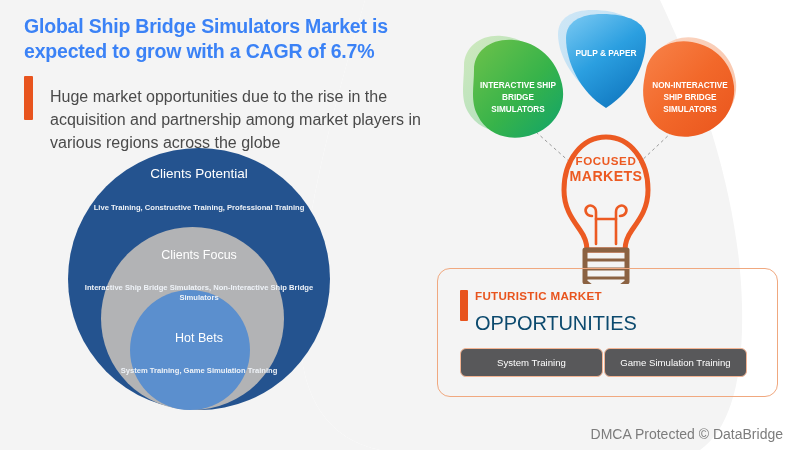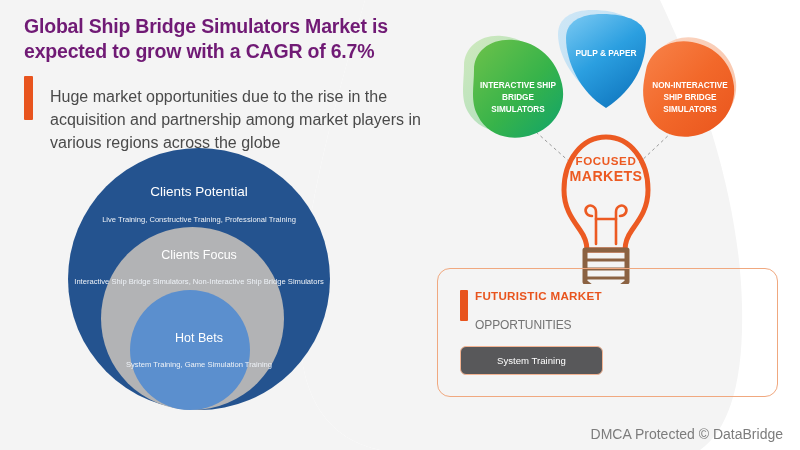--- a/index.html
+++ b/index.html
@@ -11,21 +11,21 @@
     position:relative;
   }
   #root{position:absolute;inset:0;width:800px;height:450px;overflow:hidden;background:#ffffff;}
 
   
   .bg-wash{position:absolute;inset:0;z-index:0;}
 
   
   .header{position:absolute;left:24px;top:14px;width:420px;z-index:5;}
   .title{
-    font-size:19.5px;font-weight:bold;color:#701a75;
+    font-size:19.5px;font-weight:bold;color:#3b82f6;
     line-height:1.30;letter-spacing:-0.2px;margin:0;
   }
   .sub-wrap{display:flex;margin-top:11px;}
   .sub-bar{width:9px;height:44px;background:#e8541e;flex:0 0 auto;margin-right:9px;border-radius:1px;}
   .subtitle{font-size:16px;color:#4a4a4a;line-height:1.45;margin:8px;padding-top:1px;}
 
   
   .circles{position:absolute;left:68px;top:148px;width:262px;height:262px;z-index:4;}
   .c-outer{
     position:absolute;left:0;top:0;width:262px;height:262px;border-radius:50%;
@@ -34,41 +34,41 @@
   .c-mid{
     position:absolute;left:33px;top:79px;width:183px;height:183px;border-radius:50%;
     background:#b2b3b5;
   }
   .c-inner{
     position:absolute;left:62px;top:142px;width:120px;height:120px;border-radius:50%;
     background:#5b8fce;
   }
   .c-label{position:absolute;text-align:center;color:#ffffff;left:0;right:0;}
   .c-label .lbl-title{font-size:13.5px;font-weight:normal;line-height:1.15;display:block;}
-  .c-label .lbl-sub{font-size:7.6px;line-height:1.32;display:block;margin-top:15px;color:#eef2f7;}
-  .lab-outer{top:36px;}
+  .c-label .lbl-sub{font-size:7.6px;line-height:1.32;display:block;margin-top:21px;color:#eef2f7;font-weight:bold;}
+  .lab-outer{top:18px;}
   .lab-mid{top:100px;}
   .lab-mid .lbl-title{font-size:12.5px;}
   .lab-inner{top:183px;}
   .lab-inner .lbl-title{font-size:12.5px;}
 
   
   .petals{position:absolute;left:440px;top:4px;width:330px;height:280px;z-index:4;}
 
   
   .panel{
     position:absolute;left:437px;top:268px;width:339px;height:127px;
     border:1.2px solid #f0a87f;border-radius:13px;z-index:6;
     background:transparent;
   }
   .panel-head{display:flex;align-items:flex-start;margin:21px 0 0 22px;}
   .panel-bar{width:8px;height:31px;background:#e8541e;flex:0 0 auto;margin-right:7px;border-radius:1px;}
   .panel-titles{display:flex;flex-direction:column;}
   .panel-t1{font-size:11.6px;font-weight:bold;color:#e8541e;letter-spacing:0.3px;line-height:1.05;}
-  .panel-t2{font-size:12px;color:#737373;letter-spacing:-0.1px;line-height:1.05;margin-top:17px;}
+  .panel-t2{font-size:20px;color:#0c4a6e;letter-spacing:-0.1px;line-height:1.05;margin-top:11px;}
   .panel-btns{display:flex;gap:1px;margin:14px 0 0 22px;}
   .pbtn{
     width:143px;height:29px;border-radius:6px;
     background:#58585a;border:1.2px solid #f3b493;
     color:#ffffff;font-size:9.6px;
     display:flex;align-items:center;justify-content:center;
     box-sizing:border-box;
   }
 
   
@@ -204,18 +204,19 @@
   <div class="panel">
     <div class="panel-head">
       <div class="panel-bar"></div>
       <div class="panel-titles">
         <span class="panel-t1">FUTURISTIC MARKET</span>
         <span class="panel-t2">OPPORTUNITIES</span>
       </div>
     </div>
     <div class="panel-btns">
       <div class="pbtn">System Training</div>
+      <div class="pbtn">Game Simulation Training</div>
     </div>
   </div>
 
   <div class="footer">DMCA Protected © DataBridge</div>
 
 </div>
 
 </body></html>

